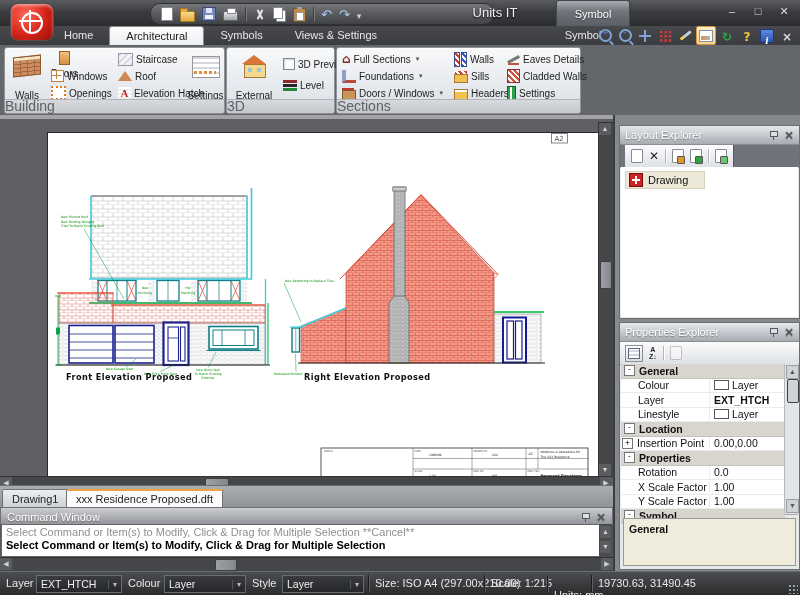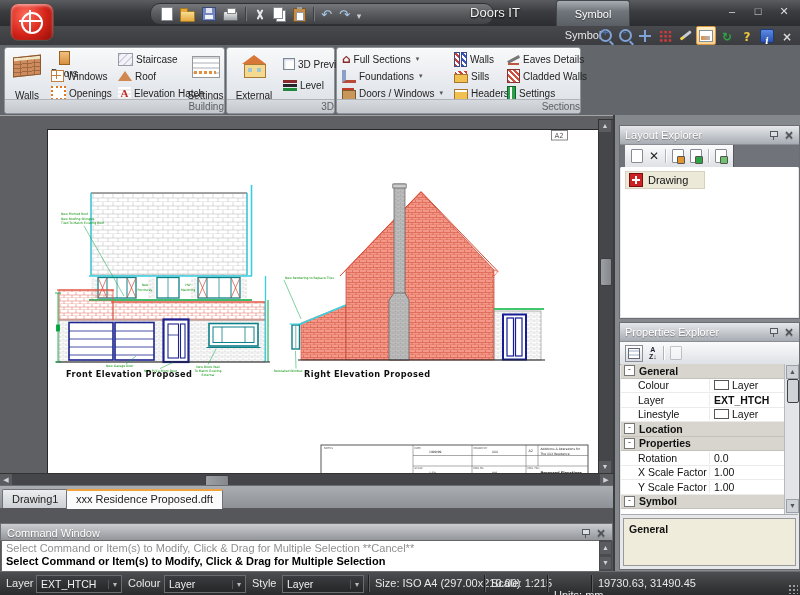--- a/index.html
+++ b/index.html
@@ -31,22 +31,22 @@
   .rtabs{position:absolute;left:48px;top:0;height:19px;display:flex;}
   .rtab{padding:0 16px;font-size:11px;color:#e8e8e8;line-height:19px;}
   .rtab.active{background:linear-gradient(#fdfdfd,#eceef0);color:#222;border-radius:3px 3px 0 0;border:1px solid #8a8d92;border-bottom:none;line-height:18px;}
   .ctxlabel{position:absolute;left:560px;top:0;width:46px;text-align:center;font-size:11px;color:#e8e8e8;line-height:19px;}
   .vtools{position:absolute;right:4px;top:0;height:19px;display:flex;align-items:center;gap:2px;}
   .vt{width:18px;height:17px;display:flex;align-items:center;justify-content:center;position:relative;}
   
   .ribbon{position:absolute;left:0;top:45px;width:800px;height:70px;background:#63666a;}
   .rgroup{position:absolute;top:2px;height:65px;border:1px solid #8f949b;border-radius:3px;
     background:linear-gradient(#f8f9fa,#e7eaee 55%,#dadde2);box-shadow:inset 0 1px 0 #fff;}
-  .rcaption{position:absolute;left:0;right:0;bottom:0;height:13px;font-size:10px;color:#5d6065;
-    text-align:right;line-height:13px;background:linear-gradient(#d6d9dd,#c3c7cc);border-top:1px solid #b0b4ba;border-radius:0 0 3px 3px;margin-top:15px;}
+  .rcaption{position:absolute;left:0;right:0;bottom:0;height:13px;font-size:14px;color:#5d6065;
+    text-align:left;line-height:13px;background:linear-gradient(#d6d9dd,#c3c7cc);border-top:1px solid #b0b4ba;border-radius:0 0 3px 3px;margin-top:15px;}
   .bigbtn{position:absolute;top:2px;height:48px;display:flex;flex-direction:column;align-items:center;justify-content:space-between;padding:3px 0 1px;font-size:10px;color:#222;border-radius:2px;}
   .smallbtn{position:absolute;height:16px;display:flex;align-items:center;gap:3px;font-size:10px;color:#222;white-space:nowrap;}
   .caret{font-size:7px;color:#555;margin-left:2px;}
   
   .ic{display:inline-block;position:relative;flex:none;}
   .ic-page{width:10px;height:12px;background:#fff;border:1px solid #868b92;border-radius:1px;}
   .pg-dot::after{content:"";position:absolute;right:-2px;bottom:-2px;width:6px;height:6px;border:1px solid #555;border-radius:1px;}
   .pg-or::after{background:#e0952f;} .pg-gr::after{background:#2fa342;} .pg-gr2::after{background:#6fc36f;}
   .ic-folder{width:13px;height:9px;margin-top:4px;background:linear-gradient(#f8dd90,#e7a83e);border:1px solid #a87a20;border-radius:1px;}
   .ic-folder::before{content:"";position:absolute;left:-1px;top:-4px;width:6px;height:3px;background:#e7a83e;border:1px solid #a87a20;border-bottom:none;}
@@ -119,21 +119,21 @@
   .ri-sectwalls::after{content:"";position:absolute;left:6px;top:-1px;width:4px;height:13px;border:1px solid #3a4a88;background:repeating-linear-gradient(45deg,#3a55c0 0 2px,#fff 2px 4px);}
   .ri-sills{width:12px;height:7px;margin-top:4px;background:#f0c050;border:1px solid #a8762a;}
   .ri-sills::before{content:"";position:absolute;left:0;top:-4px;width:12px;height:3px;background:repeating-linear-gradient(45deg,#d04030 0 2px,#fff 2px 4px);}
   .ri-headers{width:12px;height:9px;margin-top:2px;background:#f0c050;border:1px solid #a8762a;box-shadow:inset 0 2px 0 #fff;}
   .ri-eaves{width:13px;height:11px;}
   .ri-eaves::before{content:"";position:absolute;left:0;top:4px;width:13px;height:2.5px;background:#777;transform:rotate(-28deg);}
   .ri-eaves::after{content:"";position:absolute;left:1px;bottom:0;width:11px;height:2px;background:#c05540;}
   .ri-cladded{width:11px;height:12px;border:1px solid #833;background:repeating-linear-gradient(45deg,#d05040 0 2px,#fff 2px 4px);}
   .ri-cladding{width:7px;height:13px;border:1px solid #146028;background:linear-gradient(90deg,#2aa04a 0 35%,#fff 35% 60%,#2aa04a 60%);}
   
-  .canvas{position:absolute;left:0;top:115px;width:613px;height:370px;background:#5e6063;border-top:1px solid #a3a3a3;padding-left:18px;}
+  .canvas{position:absolute;left:0;top:115px;width:613px;height:370px;background:#5e6063;border-top:4px solid #a3a3a3;padding-left:18px;}
   .paper{position:absolute;left:47px;top:13px;width:550px;height:349px;background:#fff;border:1px solid #26282a;box-shadow:3px 3px 0 rgba(0,0,0,.33);}
   .vscroll{position:absolute;left:598px;top:3px;width:14px;height:353px;background:#44464a;border:1px solid #333;}
   .hscroll{position:absolute;left:0;top:357px;width:612px;height:13px;background:#44464a;border-top:1px solid #333;}
   .sarrow{position:absolute;background:#5a5c60;color:#cfd2d6;font-size:7px;text-align:center;}
   .sthumb{position:absolute;background:linear-gradient(90deg,#9da0a5,#84878c);border:1px solid #3c3e42;border-radius:2px;}
   
   .sidecol{position:absolute;left:613px;top:115px;width:187px;height:456px;background:#85888d;border-left:2px solid #3a3c3e;}
   .panel{position:absolute;left:4px;width:179px;background:#e6e8ea;border:1px solid #6a6d72;}
   .ptitle{height:18px;background:linear-gradient(#e6e8eb,#a7acb3);display:flex;align-items:center;padding:0 5px;
     color:#fff;font-size:11px;text-shadow:0 1px 1px #777;border-bottom:1px solid #8a8e94;}
@@ -152,21 +152,21 @@
   .pgscroll{position:absolute;right:0;top:0;width:13px;height:100%;background:#e2e4e7;border-left:1px solid #b5b8bd;}
   .pgscroll .sarrow{left:1px;width:11px;height:12px;background:#cfd3d8;color:#555;border:1px solid #9aa0a6;}
   .desc{position:absolute;left:3px;right:3px;bottom:3px;top:auto;background:#efecdb;border:1px solid #999;
     font-size:10.5px;color:#111;padding:4px 5px;}
   
   .doctabs{position:absolute;left:0;top:485px;width:613px;height:22px;background:linear-gradient(#aaadb1,#8e9196);border-top:1px solid #6a6d70;}
   .dtab{position:absolute;top:3px;height:18px;line-height:18px;font-size:11px;color:#222;padding:0 9px;border:1px solid #6f7276;border-bottom:none;border-radius:2px 2px 0 0;}
   .dtab.inactive{background:linear-gradient(#eceef0,#cdd0d4);}
   .dtab.active{background:#fbfbfb;border-top:2px solid #f0a23c;line-height:16px;}
   
-  .cmdwin{position:absolute;left:0;top:507px;width:613px;height:64px;background:#55575a;margin-top:16px;}
+  .cmdwin{position:absolute;left:0;top:507px;width:613px;height:64px;background:#55575a;}
   .cmdtitle{height:17px;background:linear-gradient(#cbcdd0,#8f9297);display:flex;align-items:center;padding:0 6px;
     color:#fff;font-size:11px;text-shadow:0 1px 1px #666;border:1px solid #6d7074;border-bottom:none;}
   .cmdbody{position:absolute;left:1px;top:17px;width:597px;height:31px;background:#fff;border:1px solid #666;overflow:hidden;}
   .cmdline{font-size:11px;white-space:nowrap;padding:1px 4px 0;}
   .cmdvs{position:absolute;left:599px;top:17px;width:13px;height:33px;background:#494b4e;}
   .cmdhs{position:absolute;left:0;top:50px;width:613px;height:13px;background:#44464a;border-top:1px solid #333;}
   
   .statusbar{position:absolute;left:0;top:571px;width:800px;height:24px;
     background:linear-gradient(#4b4d50,#28292b);border-top:1px solid #6a6d70;color:#e8e8e8;font-size:11px;}
   .slab{position:absolute;top:5px;}
@@ -194,30 +194,36 @@
       <span class="ic ic-print"></span>
       <span class="qsep"></span>
       <span class="ic ic-cut"></span>
       <span class="ic ic-copy"></span>
       <span class="ic ic-paste"></span>
       <span class="qsep"></span>
       <span class="ic gly ic-undo"></span>
       <span class="ic gly ic-redo"></span>
       <span class="ic ic-caret"></span>
     </div>
-    <div class="apptitle">Doors IT</div>
+    <div class="apptitle">Units IT</div>
     <div class="ctxtab">Symbol</div>
     <div class="winbtns">
       <div class="winbtn">–</div>
       <div class="winbtn">□</div>
       <div class="winbtn">✕</div>
     </div>
   </div>
 
   <div class="tabrow">
+    <div class="rtabs">
+      <div class="rtab">Home</div>
+      <div class="rtab active">Architectural</div>
+      <div class="rtab">Symbols</div>
+      <div class="rtab">Views &amp; Settings</div>
+    </div>
     <div class="ctxlabel">Symbol</div>
     <div class="vtools">
       <div class="vt">
           <span class="zoomlens plus"></span>
         </div>
       <div class="vt">
           <span class="zoomlens minus"></span>
         </div>
       <div class="vt">
           <span class="ic ic-pan"></span>
@@ -596,20 +602,27 @@
               <span class="lab">Linestyle</span>
               <span class="val">
                 <span class="swatch"></span>
                 <span>Layer</span>
               </span>
             </div>
           <div class="prow cat">
               <span class="pmbox minus"></span>
               <span>Location</span>
             </div>
+          <div class="prow">
+              <span class="pmbox plus" style="margin-left:1px"></span>
+              <span class="lab" style="width:72px;padding-left:0">Insertion Point</span>
+              <span class="val">
+                <span>0.00,0.00</span>
+              </span>
+            </div>
           <div class="prow cat">
               <span class="pmbox minus"></span>
               <span>Properties</span>
             </div>
           <div class="prow">
               <span class="lab">Rotation</span>
               <span class="val">
                 <span>0.0</span>
               </span>
             </div>

